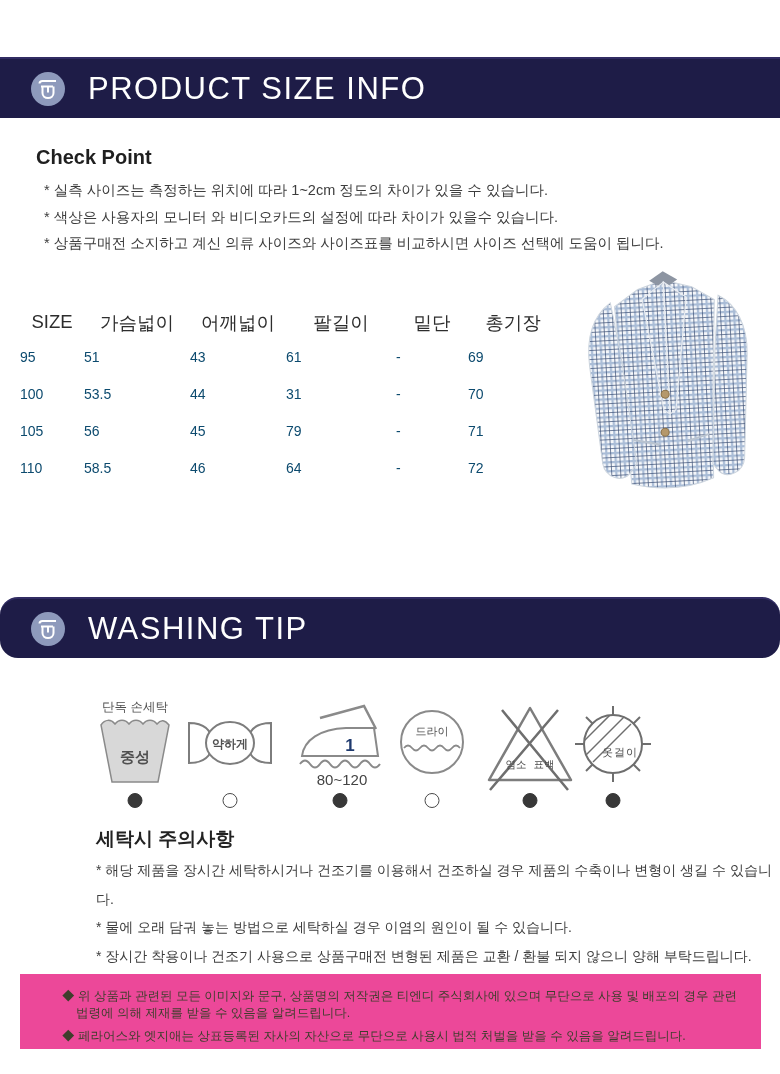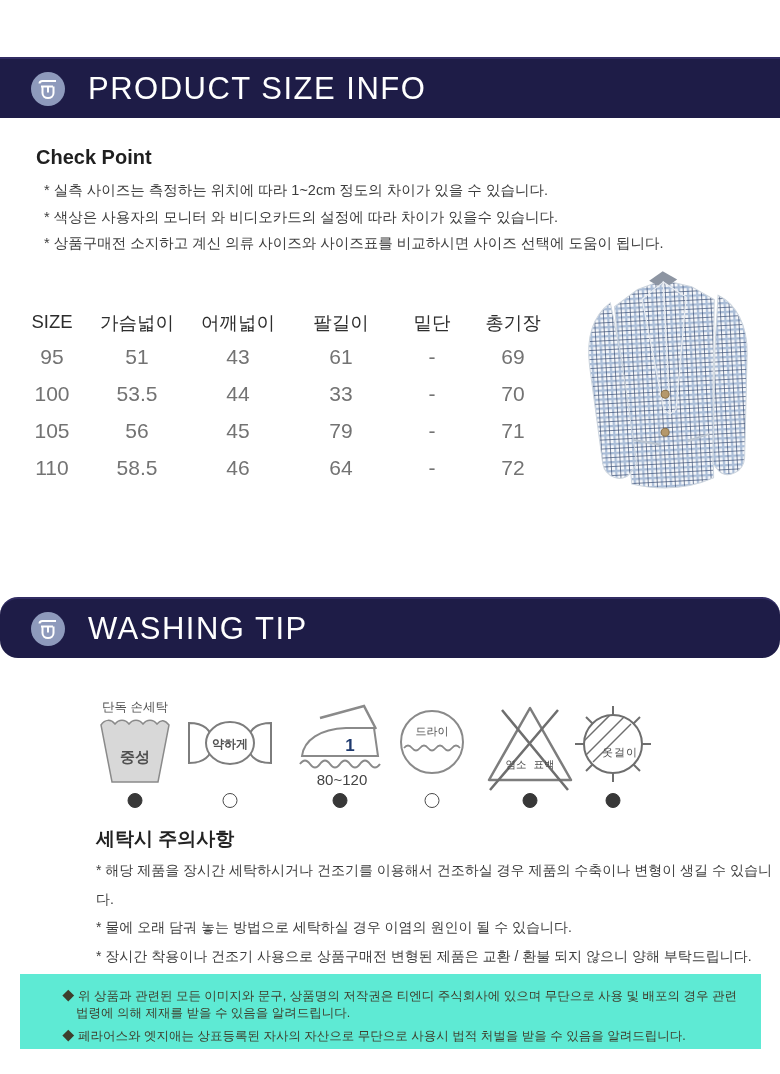--- a/index.html
+++ b/index.html
@@ -18,41 +18,41 @@
   .bar-title{
     color:#ffffff;font-size:31px;font-weight:400;letter-spacing:1.5px;
     margin-left:22px;white-space:nowrap;
   }
   
   .cp-title{position:absolute;left:36px;top:146px;font-size:20px;font-weight:700;color:#1f1f1f;}
   .cp-notes{position:absolute;left:44px;top:177px;font-size:14.5px;color:#3d3d3d;line-height:26.5px;}
   
   #size-table{position:absolute;left:20px;top:306px;border-collapse:collapse;table-layout:fixed;}
   #size-table th{font-size:18.5px;font-weight:400;color:#2d2d2d;height:32px;padding:0;text-align:center;}
-  #size-table td{font-size:21px;color:#737373;height:37px;padding:0;text-align:center;}
+  #size-table td{font-size:14px;color:#0c4a6e;height:37px;padding:0;text-align:left;}
   
   #product-photo{position:absolute;left:556px;top:242px;width:224px;height:258px;}
   
   .wcell{position:absolute;top:698px;width:100px;height:110px;text-align:center;}
   .wcell svg{display:block;margin:0 auto;}
   .dot{
     position:absolute;bottom:0;left:50%;transform:translateX(-50%);
     width:15px;height:15px;border-radius:50%;
     background:#ffffff;border:1.5px solid #4a4a4a;box-sizing:border-box;
   }
   .dot[data-state="filled"]{background:#383838;border-color:#383838;}
   .icon-stroke{stroke:#7d7d7d;fill:none;stroke-width:2;}
   .icon-text{fill:#4f4f4f;font-family:"Liberation Sans",sans-serif;}
   
   .wash-caution-title{position:absolute;left:96px;top:826px;font-size:19px;font-weight:700;color:#222222;}
   .wash-cautions{position:absolute;left:96px;top:856px;font-size:14px;color:#3d3d3d;line-height:28.5px;}
   
   #notice-box{
     position:absolute;left:20px;top:974px;width:741px;height:75px;box-sizing:border-box;
-    background:#5eead4;padding:14px 16px 0 42px;
+    background:#ec4899;padding:14px 16px 0 42px;
   }
   .notice-item{
     font-size:12.5px;color:#3e3e2c;line-height:16.5px;
     text-indent:-14px;padding-left:14px;
   }
   .notice-item + .notice-item{margin-top:7px;}
 </style>
 </head>
 <body>
 
@@ -99,21 +99,21 @@
       <td>51</td>
       <td>43</td>
       <td>61</td>
       <td>-</td>
       <td>69</td>
     </tr>
     <tr>
       <td>100</td>
       <td>53.5</td>
       <td>44</td>
-      <td>33</td>
+      <td>31</td>
       <td>-</td>
       <td>70</td>
     </tr>
     <tr>
       <td>105</td>
       <td>56</td>
       <td>45</td>
       <td>79</td>
       <td>-</td>
       <td>71</td>

